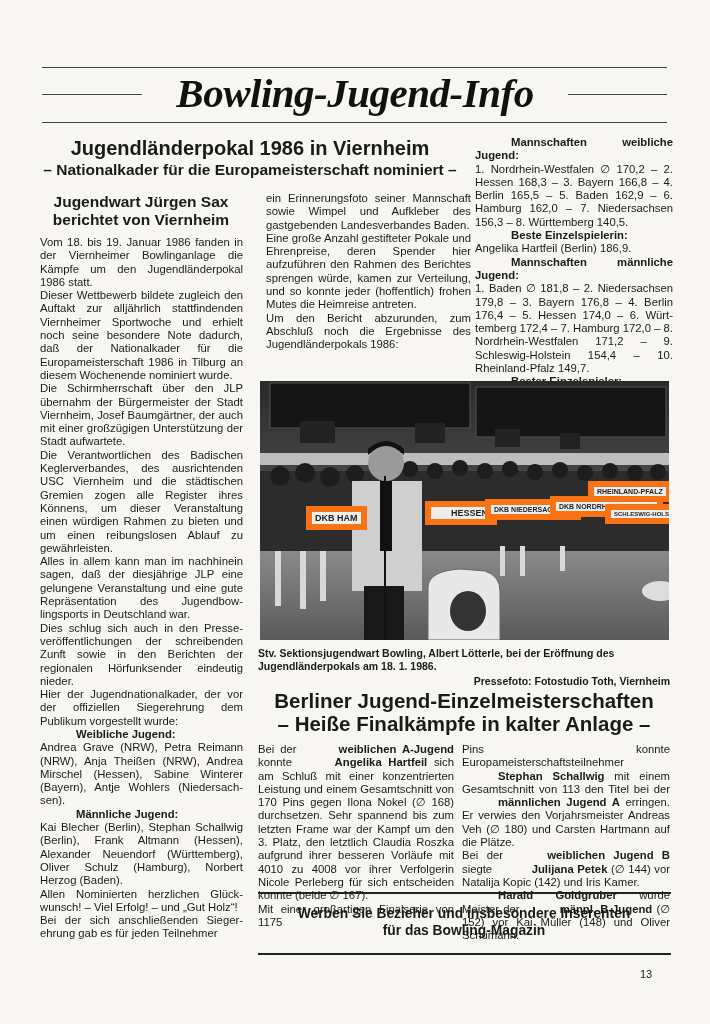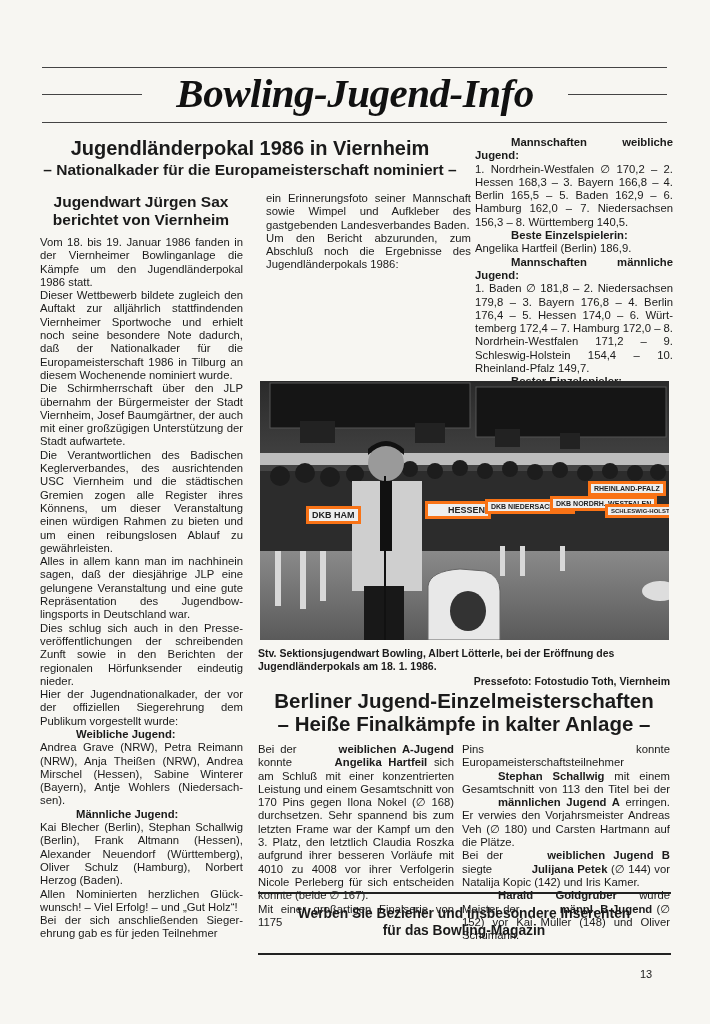--- a/index.html
+++ b/index.html
@@ -29,21 +29,21 @@
   .photo {
     left: 260px; top: 381px; width: 409px; height: 259px; background: #3a3a3a; overflow: hidden;
   }
   .caption { left: 258px; width: 412px; top: 647px; font-size: 10.5px; line-height: 13px; font-weight: bold; }
   .credit { left: 258px; width: 412px; top: 675px; font-size: 10.5px; font-weight: bold; text-align: right; }
   .head2 { left: 258px; width: 412px; top: 689px; text-align: center; font-weight: bold; font-size: 20.5px; line-height: 23px; }
   .col4 { left: 258px; width: 196px; top: 743px; }
   .col5 { left: 462px; width: 208px; top: 743px; }
   .promo { left: 258px; width: 412px; top: 905px; text-align: center; font-weight: bold; font-size: 13.8px; line-height: 17px; }
   .pagenum { left: 640px; top: 968px; font-size: 11px; }
-  .sign { position: absolute; background: #eee; color: #222; font-size: 7px; font-weight: bold; padding: 1px 3px; border: 3px solid #f97316; white-space: nowrap; }
+  .sign { position: absolute; background: #eee; color: #222; font-size: 7px; font-weight: bold; padding: 1px 3px; border: 6px solid #f97316; white-space: nowrap; }
 </style>
 </head>
 <body>
 
 <div class="rule" style="left:42px; top:67px; width:625px;"></div>
 <div class="rule" style="left:42px; top:94px; width:100px;"></div>
 <div class="rule" style="left:568px; top:94px; width:99px;"></div>
 <div class="masthead-title"><span>Bowling-Jugend-Info</span></div>
 <div class="rule" style="left:42px; top:122px; width:625px;"></div>
 
@@ -65,20 +65,21 @@
   <p><b>Weibliche Jugend:</b></p>
   <p>Andrea Grave (NRW), Petra Reimann (NRW), Anja Theißen (NRW), Andrea Mirschel (Hessen), Sabine Winterer (Bayern), Antje Wohlers (Niedersach­sen).</p>
   <p><b>Männliche Jugend:</b></p>
   <p>Kai Blecher (Berlin), Stephan Schall­wig (Berlin), Frank Altmann (Hessen), Alexander Neuendorf (Württemberg), Oliver Schulz (Hamburg), Norbert Herzog (Baden).</p>
   <p>Allen Nominierten herzlichen Glück­wunsch! – Viel Erfolg! – und „Gut Holz“!</p>
   <p>Bei der sich anschließenden Sieger­ehrung gab es für jeden Teilnehmer</p>
 </div>
 
 <div class="abs body col2">
   <p>ein Erinnerungsfoto seiner Mann­schaft sowie Wimpel und Aufkleber des gastgebenden Landesverbandes Baden.</p>
+  <p>Eine große Anzahl gestifteter Pokale und Ehrenpreise, deren Spender hier aufzuführen den Rahmen des Berich­tes sprengen würde, kamen zur Ver­teilung, und so konnte jeder (hoffent­lich) frohen Mutes die Heimreise antreten.</p>
   <p>Um den Bericht abzurunden, zum Abschluß noch die Ergebnisse des Jugendländerpokals 1986:</p>
 </div>
 
 <div class="abs body col3">
   <p><b>Mannschaften weibliche Jugend:</b></p>
   <p>1. Nordrhein-Westfalen ∅ 170,2 – 2. Hessen 168,3 – 3. Bayern 166,8 – 4. Berlin 165,5 – 5. Baden 162,9 – 6. Hamburg 162,0 – 7. Niedersachsen 156,3 – 8. Württemberg 140,5.</p>
   <p><b>Beste Einzelspielerin:</b></p>
   <p>Angelika Hartfeil (Berlin) 186,9.</p>
   <p><b>Mannschaften männliche Jugend:</b></p>
   <p>1. Baden ∅ 181,8 – 2. Niedersachsen 179,8 – 3. Bayern 176,8 – 4. Berlin 176,4 – 5. Hessen 174,0 – 6. Würt­temberg 172,4 – 7. Hamburg 172,0 – 8. Nordrhein-Westfalen 171,2 – 9. Schleswig-Holstein 154,4 – 10. Rheinland-Pfalz 149,7.</p>

